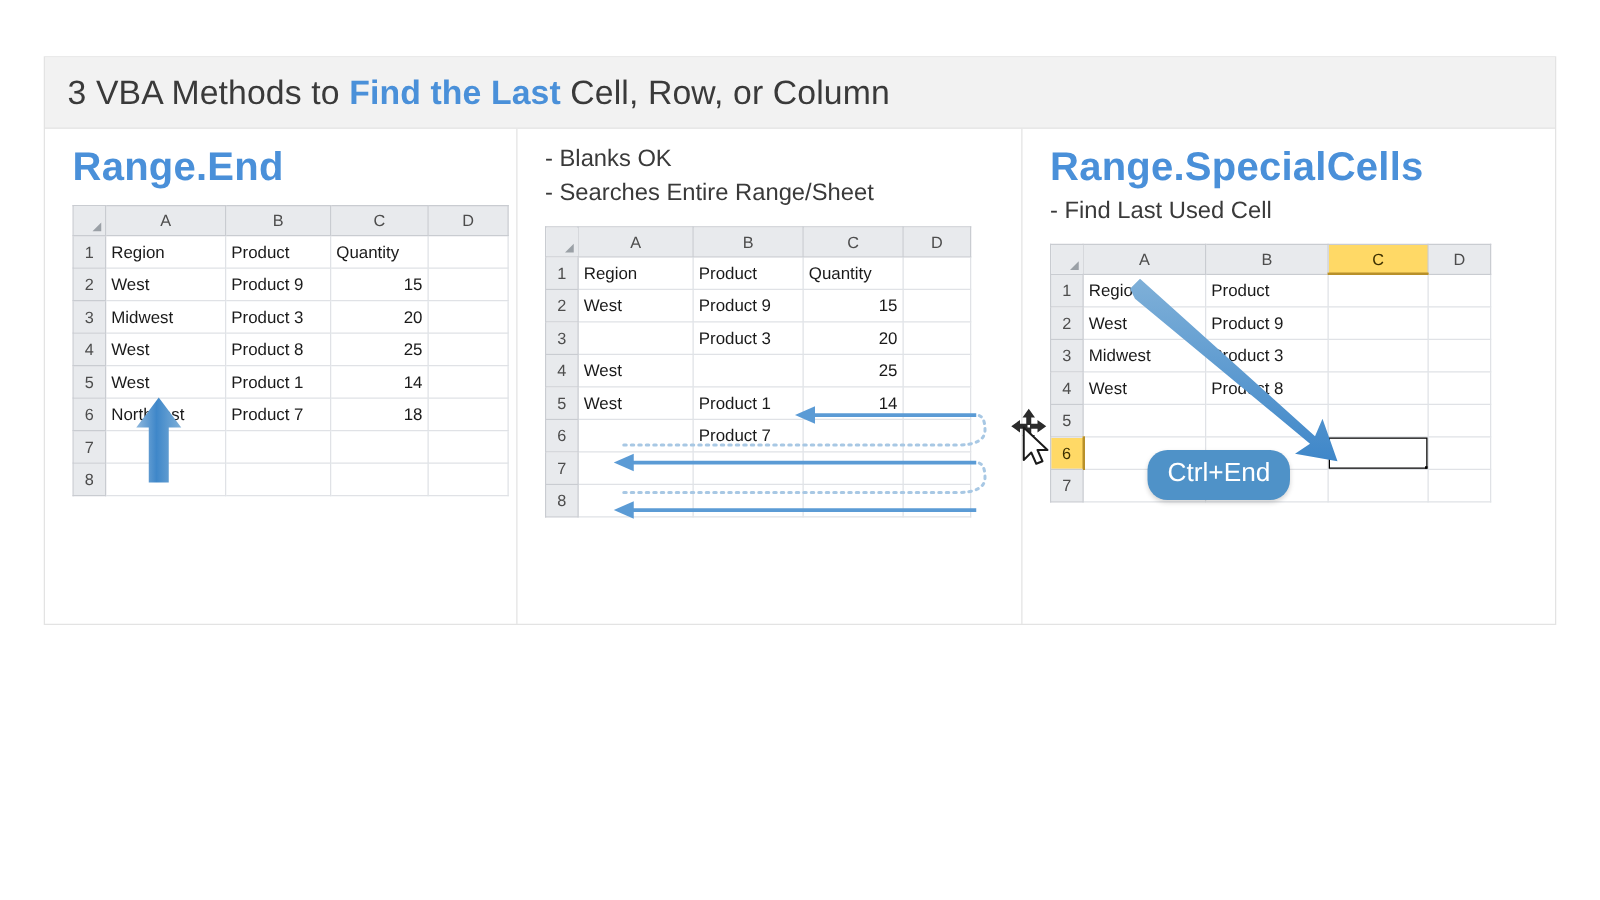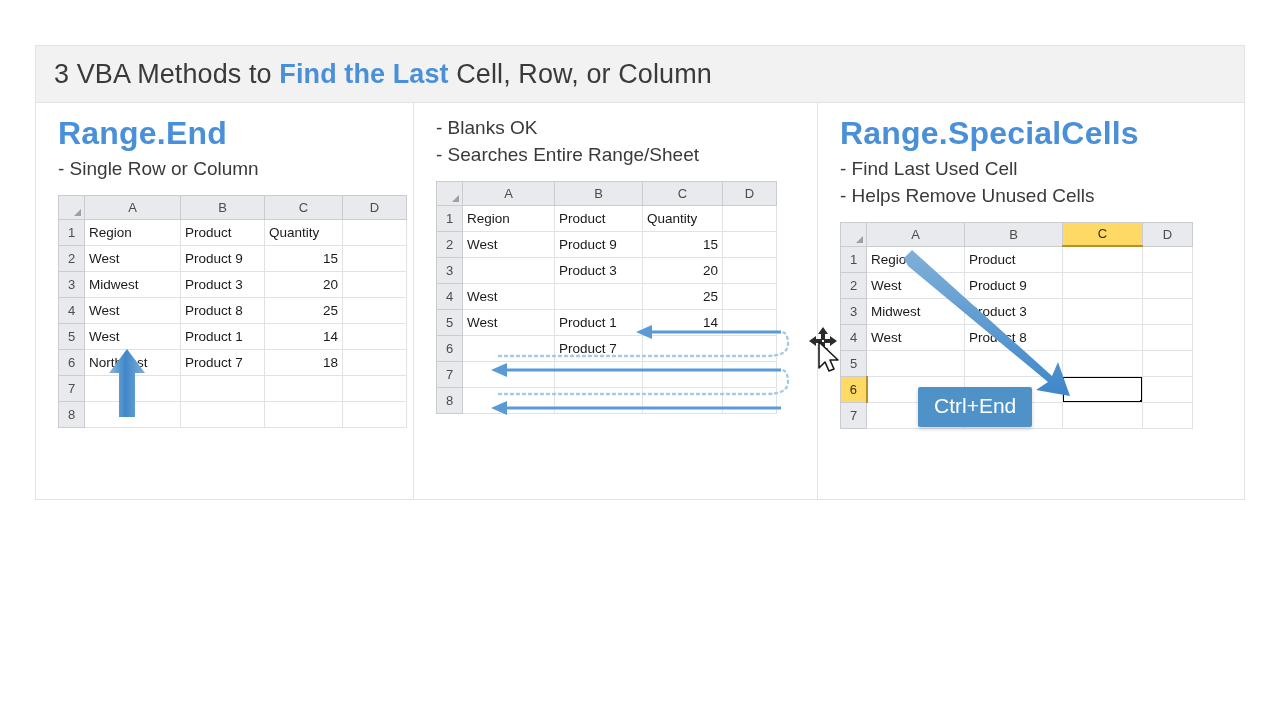--- a/index.html
+++ b/index.html
@@ -95,21 +95,20 @@
   <div class="card">
 
     <div class="card-header">
       <div class="card-title"><span>3 VBA Methods to </span><span class="hl">Find the Last</span><span> Cell, Row, or Column</span></div>
     </div>
 
     <div class="panels">
 
       <div class="panel p1">
         <div class="panel-title">Range.End</div>
-        <div class="bullet">- Single Row or Column</div>
 
         <div style="position:relative;width:350px;">
           <table class="sheet" style="width:348px;">
             <colgroup>
                 <col style="width:26px">
                 <col style="width:96px">
                 <col style="width:84px">
                 <col style="width:78px">
                 <col style="width:64px">
               </colgroup>
@@ -290,21 +289,20 @@
               <path d="M63,38 L330,38 Q352,38 352,26 Q352,14 345,14"></path>
               <path d="M63,76 L330,76 Q352,76 352,64 Q352,52 345,52"></path>
             </g>
           </svg>
         </div>
       </div>
 
       <div class="panel p3">
         <div class="panel-title">Range.SpecialCells</div>
         <div class="bullet">- Find Last Used Cell</div>
-        <div class="bullet">- Helps Remove Unused Cells</div>
 
         <div style="position:relative;width:370px;">
           <table class="sheet" style="width:352px;">
             <colgroup>
                 <col style="width:26px">
                 <col style="width:98px">
                 <col style="width:98px">
                 <col style="width:80px">
                 <col style="width:50px">
               </colgroup>
@@ -373,21 +371,21 @@
           <svg class="ov" width="220" height="170" style="left:60px;top:28px;">
             <defs>
               <linearGradient id="g2" x1="0" y1="0" x2="0" y2="1">
                 <stop offset="0" stop-color="#7fb0d8"></stop>
                   <stop offset="1" stop-color="#3f87c9"></stop>
               </linearGradient>
             </defs>
             <polygon points="4,8 12,0 152,126 158,112 170,146 136,140 148,132 8,16" fill="url(#g2)"></polygon>
           </svg>
 
-          <div class="badge" style="left:78px;top:165px;">Ctrl+End</div>
+          <div class="badge" style="left:78px;top:165px;border-radius:16px;">Ctrl+End</div>
         </div>
       </div>
 
     </div>
   </div>
 
   <svg class="cursor" width="46" height="56" style="left:806px;top:326px;">
     <g fill="#2b2b2b">
       <polygon points="17,1 22,8 19,8 19,14 15,14 15,8 12,8"></polygon>
       <polygon points="17,29 22,22 19,22 19,16 15,16 15,22 12,22"></polygon>

